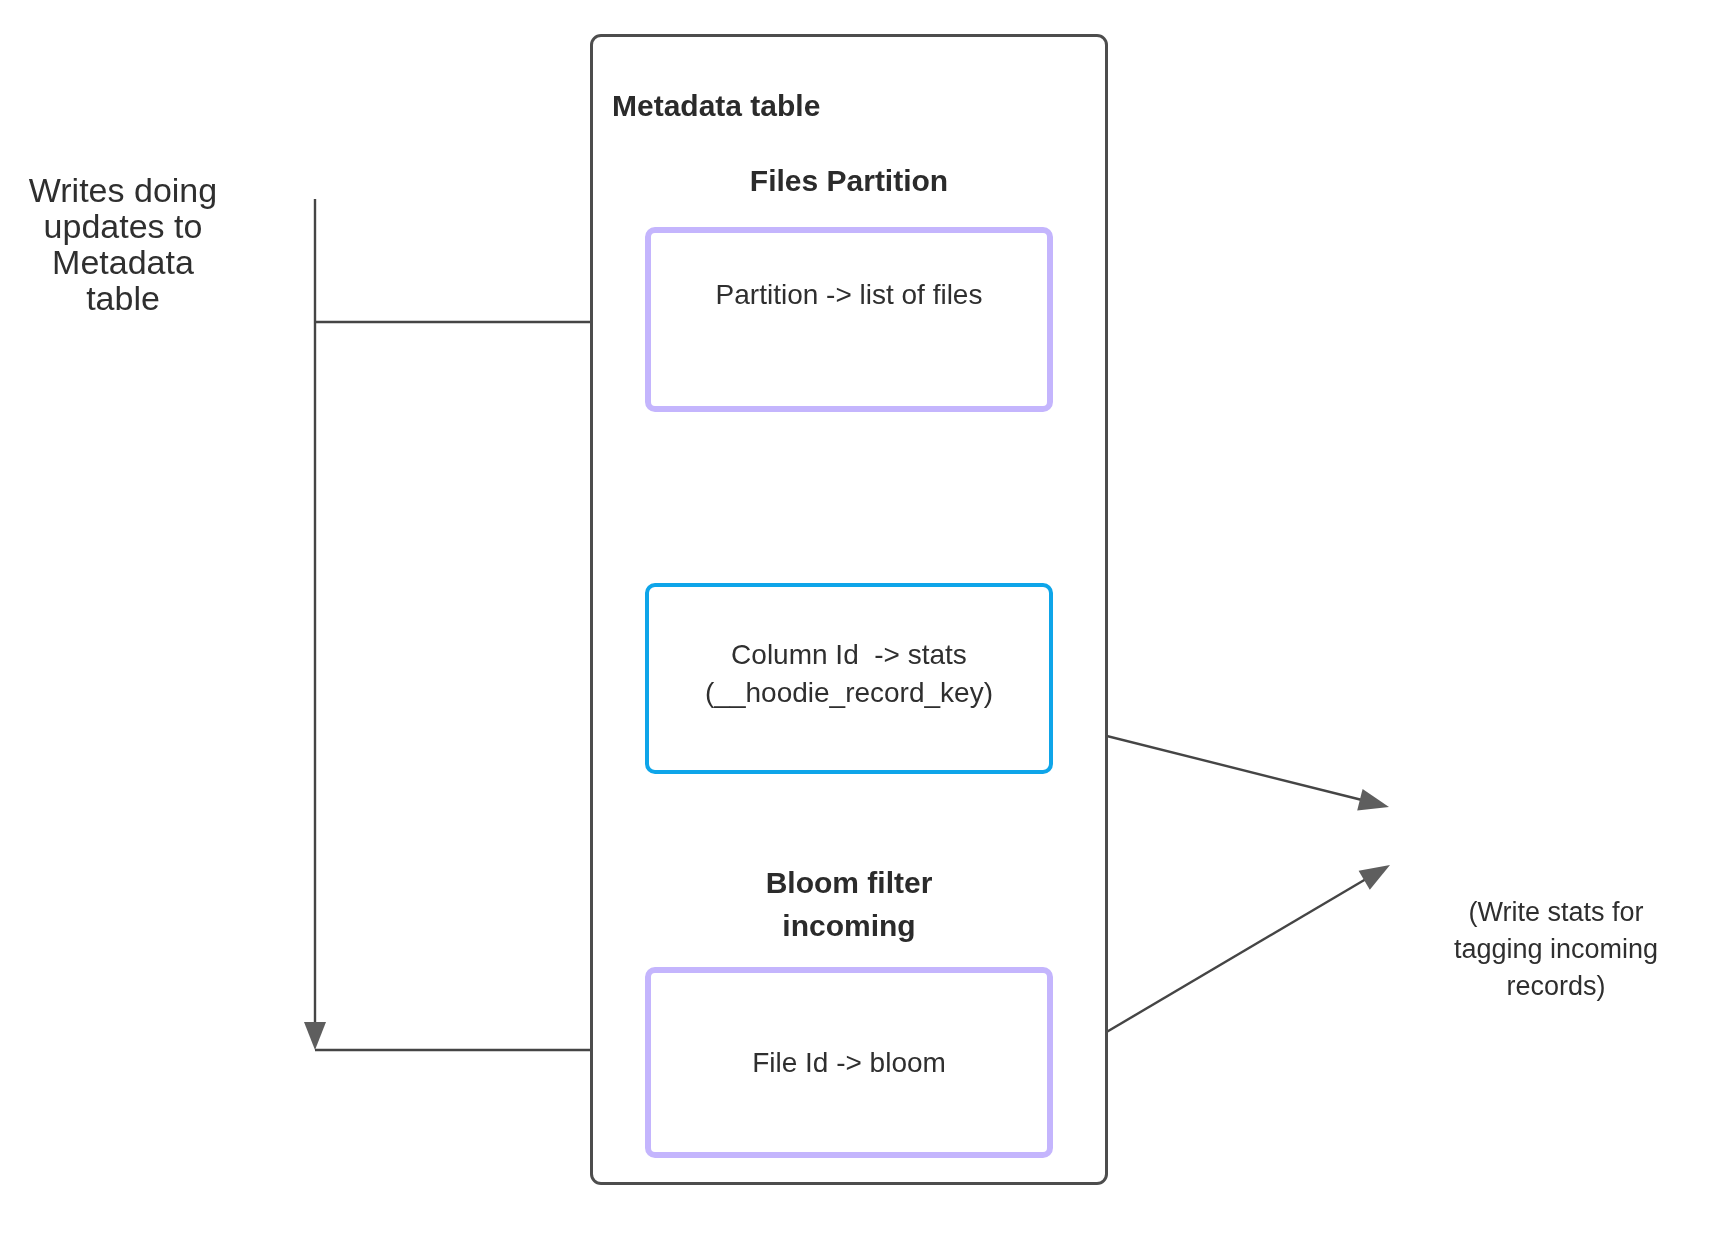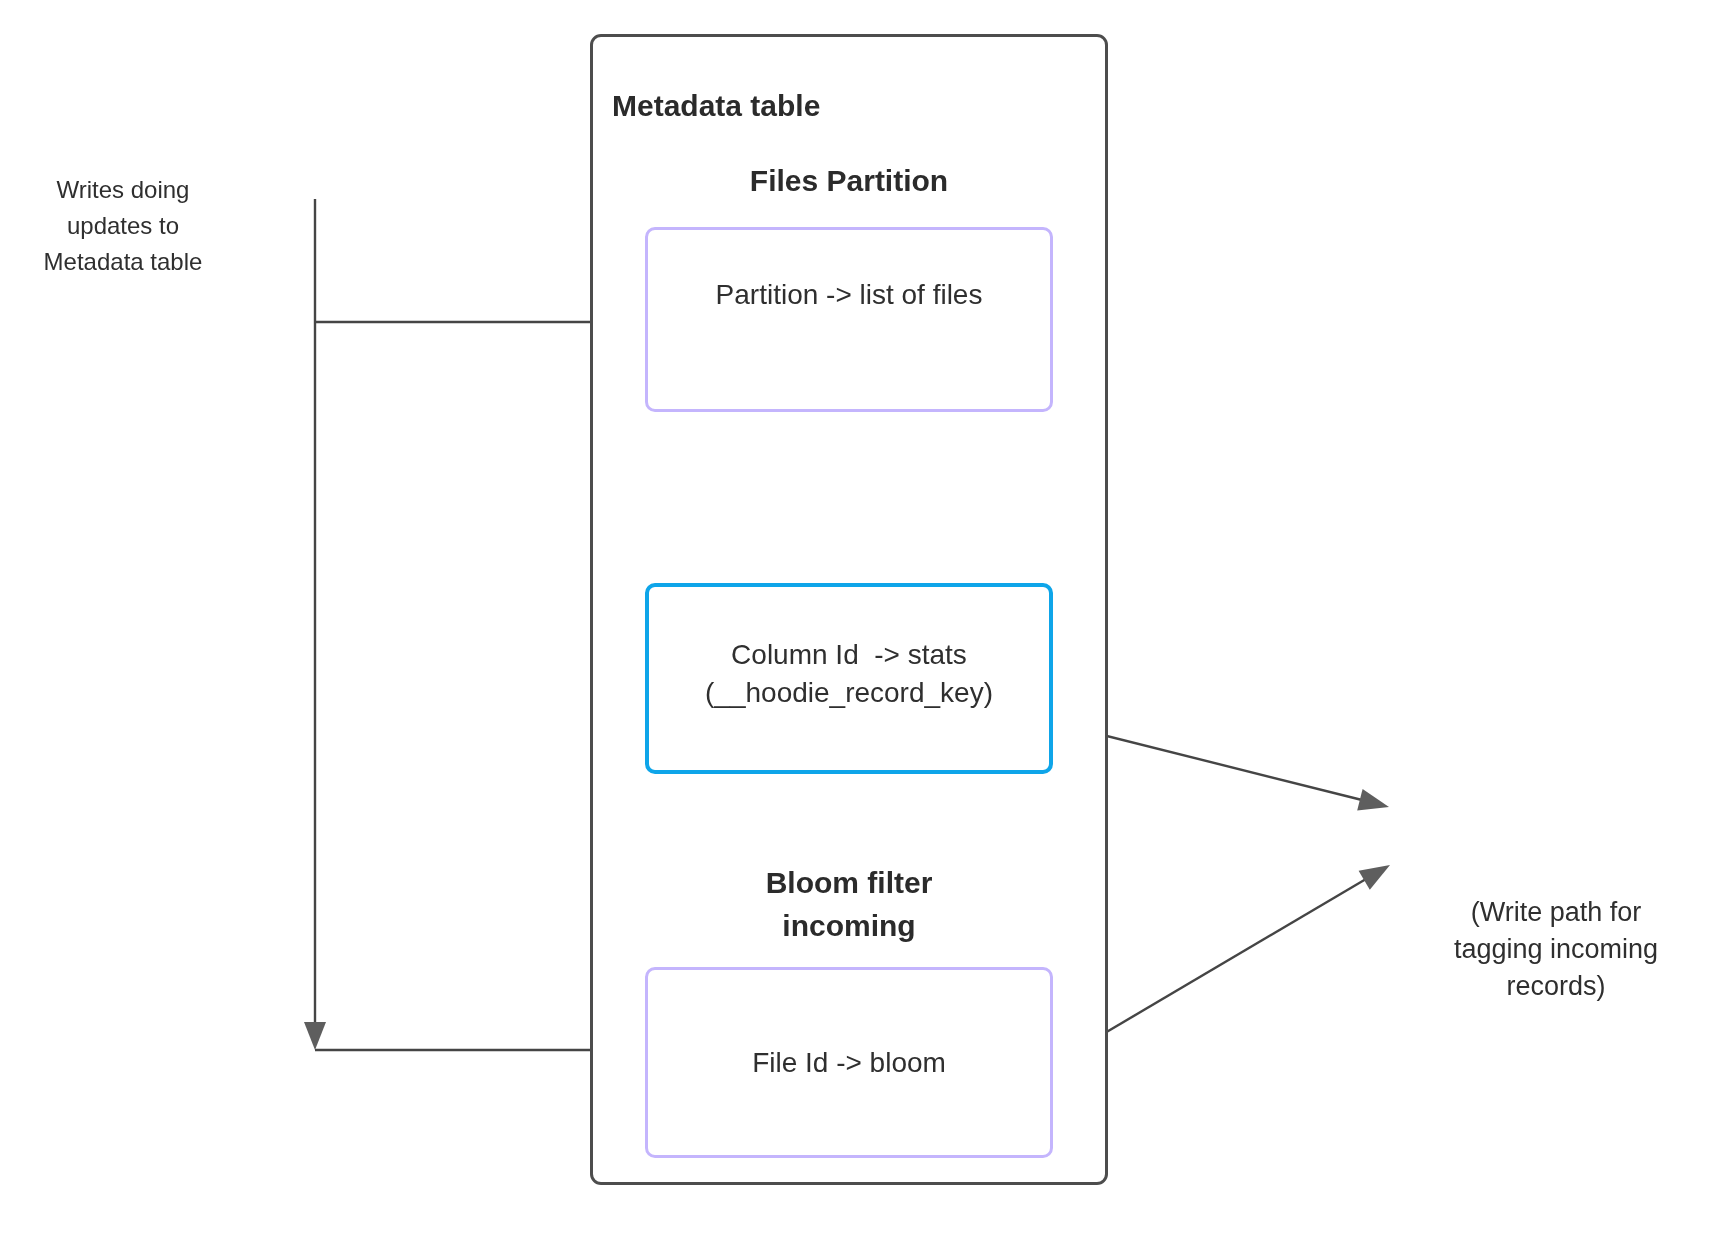--- a/index.html
+++ b/index.html
@@ -26,21 +26,21 @@
     left: 0; top: 0;
     width: 1718px; height: 1244px;
     pointer-events: none;
   }
 
   
   .left-note {
     left: 18px;
     top: 172px;
     width: 210px;
-    font-size: 24px;
+    font-size: 34px;
     line-height: 36px;
   }
 
   
   .metadata-table-box {
     left: 590px;
     top: 34px;
     width: 518px;
     height: 1151px;
     border: 3px solid #4d4d4d;
@@ -64,21 +64,21 @@
     color: #2b2b2b;
   }
   .files-heading    { top: 162px; line-height: 37px; }
   .stats-heading    { top: 472px; line-height: 41px; }
   .bloom-heading    { top: 861px; line-height: 43px; }
 
   .inner-box {
     left: 645px;
     width: 408px;
     height: 191px;
-    border: 3px solid #c4b5fd;
+    border: 6px solid #c4b5fd;
     border-radius: 10px;
     box-sizing: border-box;
     background: #ffffff;
     display: flex;
     align-items: center;
     justify-content: center;
     font-size: 28px;
     line-height: 38px;
   }
   .files-box { top: 227px; height: 185px; padding-bottom: 49px; }
@@ -143,17 +143,17 @@
     <span class="pre center">Column Id  -&gt; stats
 (__hoodie_record_key)</span>
   </div>
 
   <div class="abs partition-heading bloom-heading center pre">Bloom filter
 incoming</div>
   <div class="abs inner-box bloom-box">
     <span class="pre center">File Id -&gt; bloom</span>
   </div>
 
-  <div class="abs metadata-index-note center pre">(Write path for
+  <div class="abs metadata-index-note center pre">(Write stats for
 tagging incoming
 records)</div>
 
 </div>
 
 </body></html>

